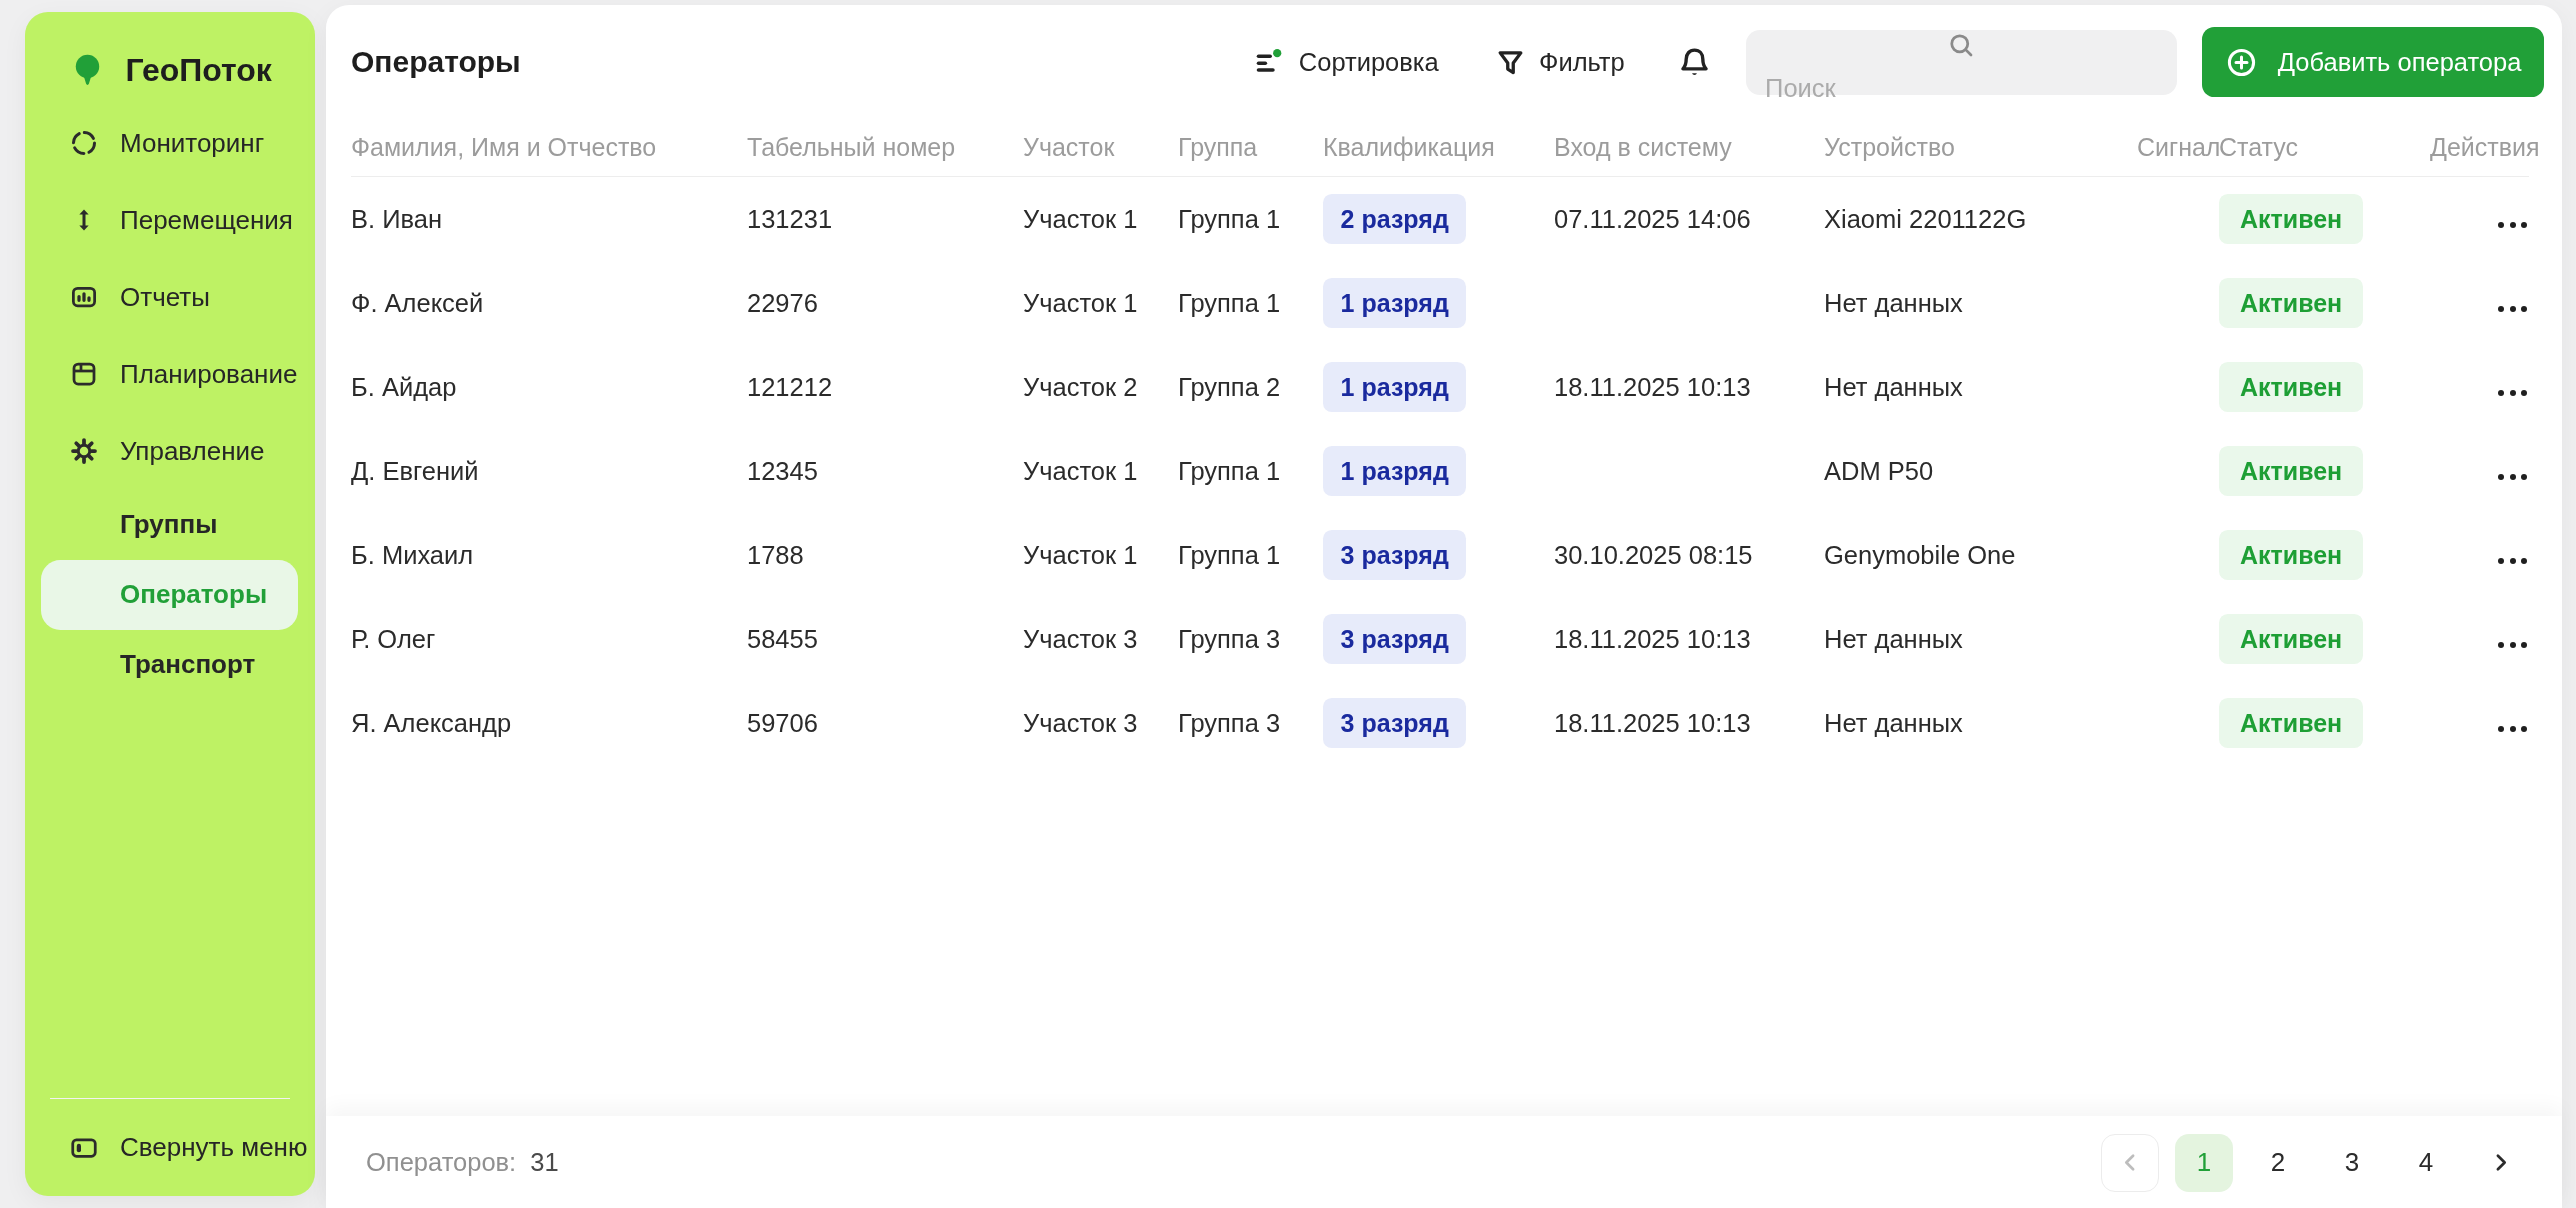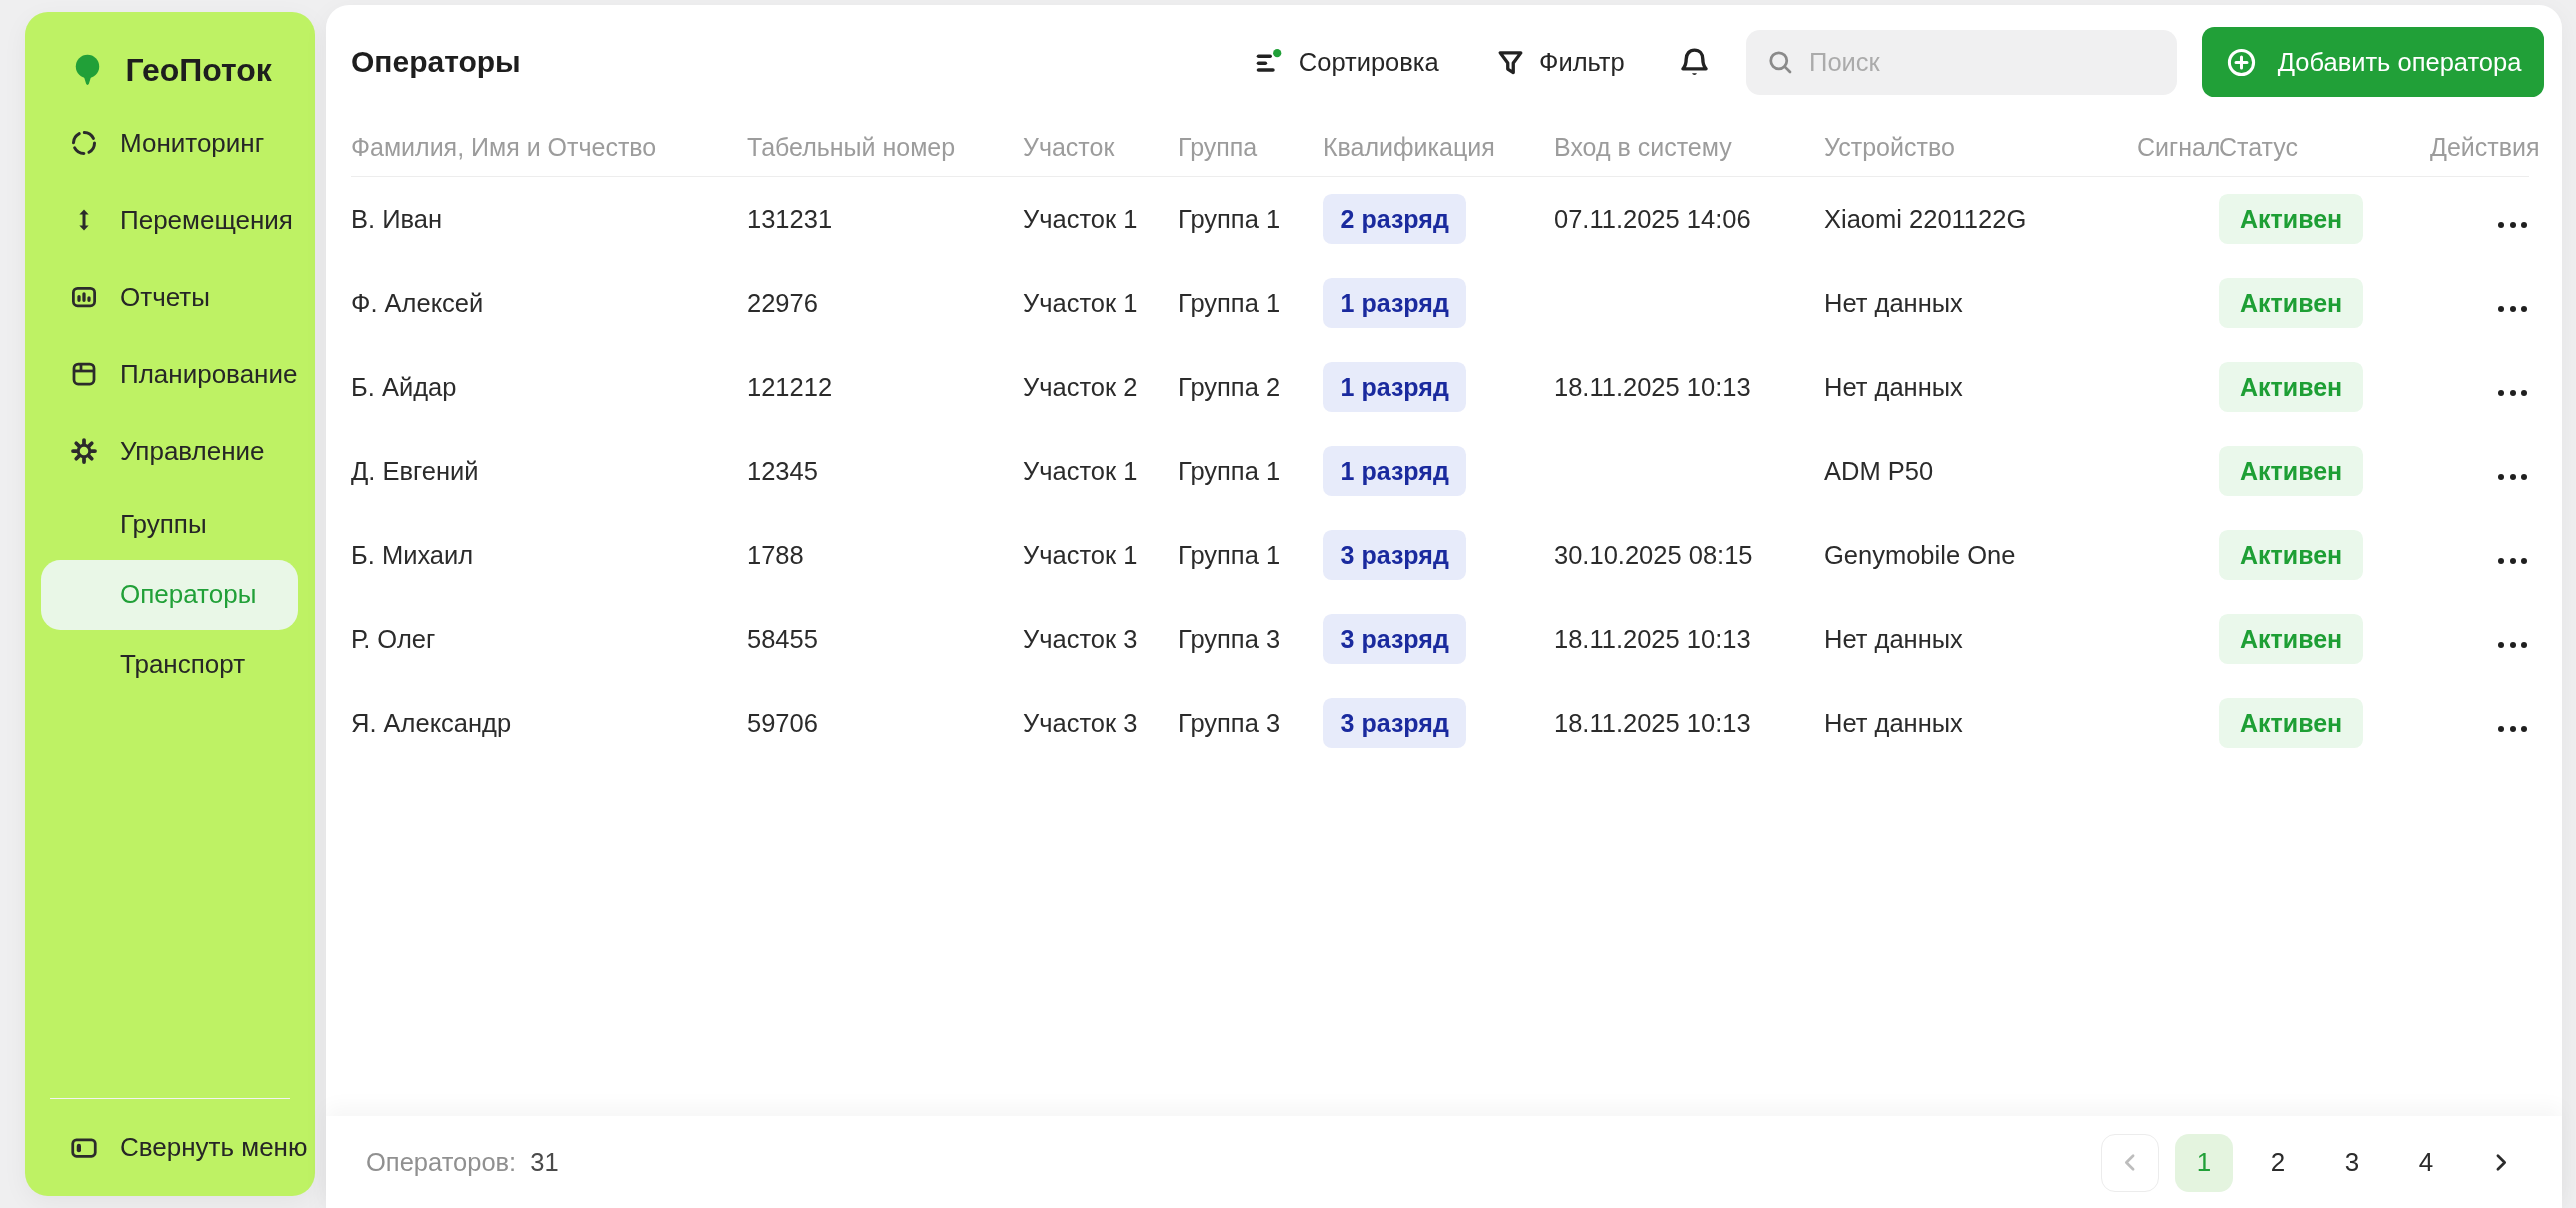--- a/index.html
+++ b/index.html
@@ -24,21 +24,21 @@
   .menu-item {
     width:100%; height:77px; display:flex; align-items:center; gap:21px;
     padding:0 35px 0 44px; font-size:26px; color:#262626; text-align:left;
   }
   .menu-item .mi-icon { width:30px; height:30px; flex:0 0 30px; }
   .menu-item .chev { margin-left:auto; width:23px; height:23px; }
   .submenu { }
   .sub-item {
     display:flex; align-items:center; height:70px; width:calc(100% - 33px);
     margin:0 17.6px 0 16px; padding-left:79px; border-radius:19.4px;
-    font-size:26px; color:#262626; text-align:left;
+    font-size:26px; color:#262626; text-align:left;font-weight:bold;
   }
   .sub-item.active { background:#E9F7E7; color:var(--accent,#21A038); }
   .sidebar-bottom { position:absolute; bottom:0; left:0; right:0; }
   .sb-divider { margin:0 25px; border-top:1.8px solid #F2F2F2; }
   .collapse-row { height:97px; width:100%; display:flex; align-items:center; gap:21px; padding-left:44px; font-size:26px; }
   .collapse-row .mi-icon { width:30px; height:30px; }
 
   
   .main {
     position:absolute; left:326px; top:5.3px; width:2236px; height:1204px;
@@ -51,21 +51,21 @@
   .page-title { font-size:30px; font-weight:700; color:#1E1E1E; }
   .hspacer { flex:1; }
   .tool-btn { display:flex; align-items:center; gap:12.3px; font-size:25.5px; color:#262626; }
   .tool-btn svg { width:33px; height:33px; }
   .sort-btn { margin-right:55px; }
   .filter-btn { margin-right:51px; }
   .bell-btn { margin-right:33px; }
   .bell-btn svg { width:37px; height:37px; }
   .search-box {
     width:431px; height:65px; background:#F0F0F1; border-radius:14px;
-    display:flex; align-items:center; gap:14px; padding:0 19.4px; margin-right:25px;
+    display:flex; align-items:center; gap:14px; padding:0 19.4px; margin-right:25px;flex-direction:column;
   }
   .search-box svg { width:30px; height:30px; flex:0 0 30px; }
   .search-box input {
     border:none; background:transparent; outline:none; width:100%;
     font:inherit; font-size:25.5px; color:#444;
   }
   .search-box input::placeholder { color:#ABABAB; }
   .add-btn {
     height:70px; background:var(--accent,#21A038); color:#fff; border-radius:12.3px;
     display:flex; align-items:center; gap:20px; padding:0 23px; font-size:25.5px; font-weight:500;

